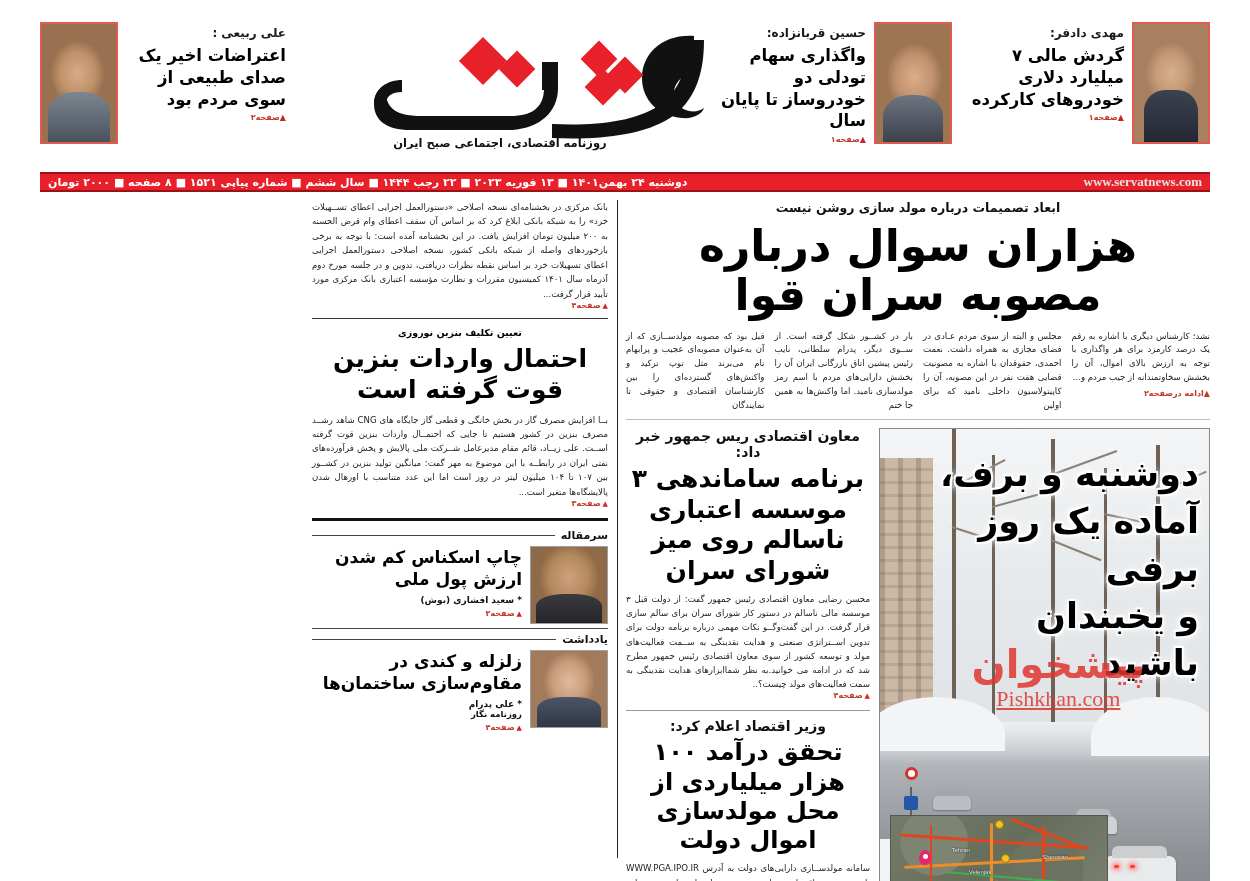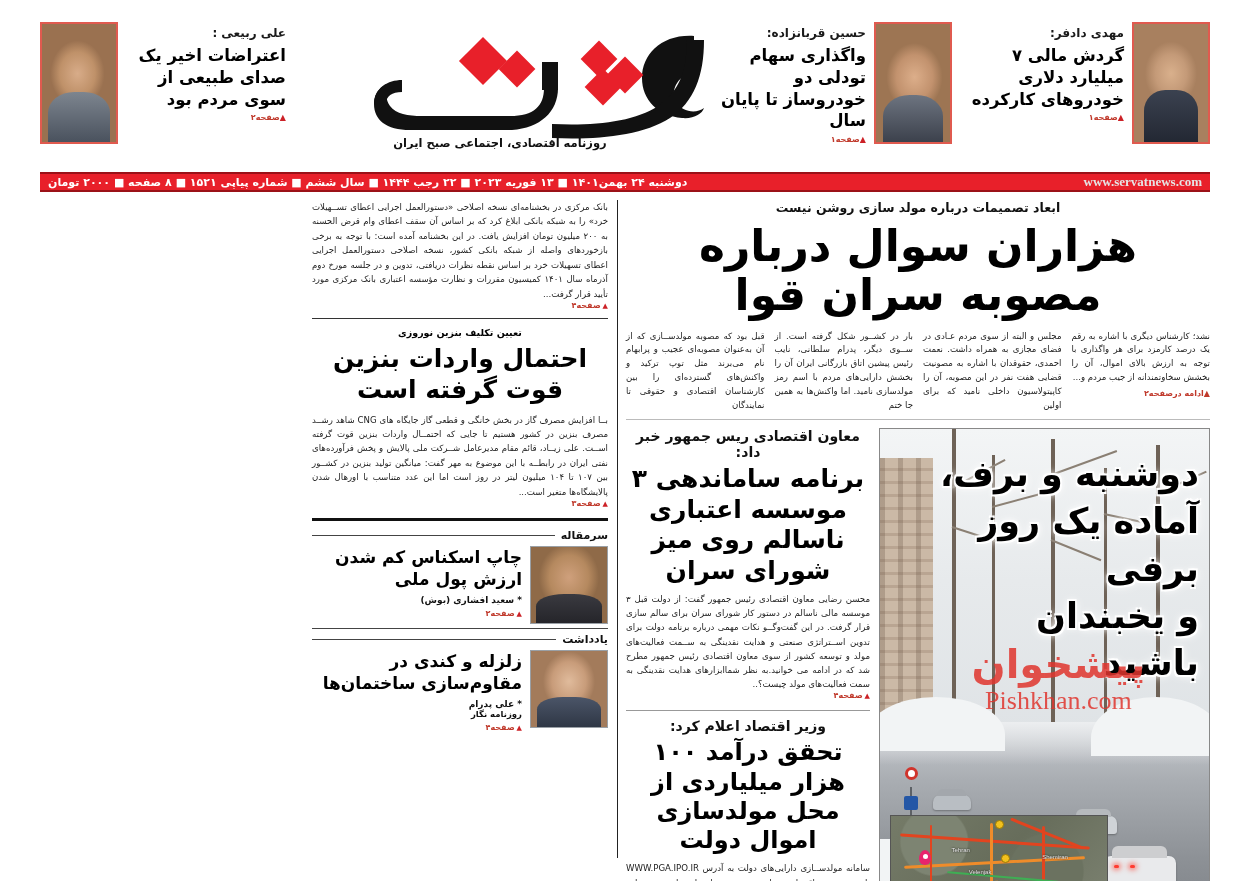--- a/index.html
+++ b/index.html
@@ -246,21 +246,21 @@
   .watermark {
     position: absolute;
     left: 50%; top: 44%;
     transform: translateX(-42%);
     text-align: center;
     color: #e0352e;
     opacity: .85;
     pointer-events: none;
   }
   .wm-fa { font-size: 40px; font-weight: bold; line-height: 1; letter-spacing: 1px;}
-  .wm-en { font-size: 26px; font-family:"Liberation Serif", serif; direction: ltr; margin-top: 2px;}
+  .wm-en { font-size: 22px; font-family:"Liberation Serif", serif; direction: ltr; margin-top: 2px; text-decoration: underline;}
 
   .map-inset {
     position: absolute;
     left: 10px; bottom: 14px;
     width: 218px; height: 88px;
     border: 1px solid #555;
     overflow: hidden;
     background: #6f7463;
   }
   .map-bg{position:absolute;inset:0;

